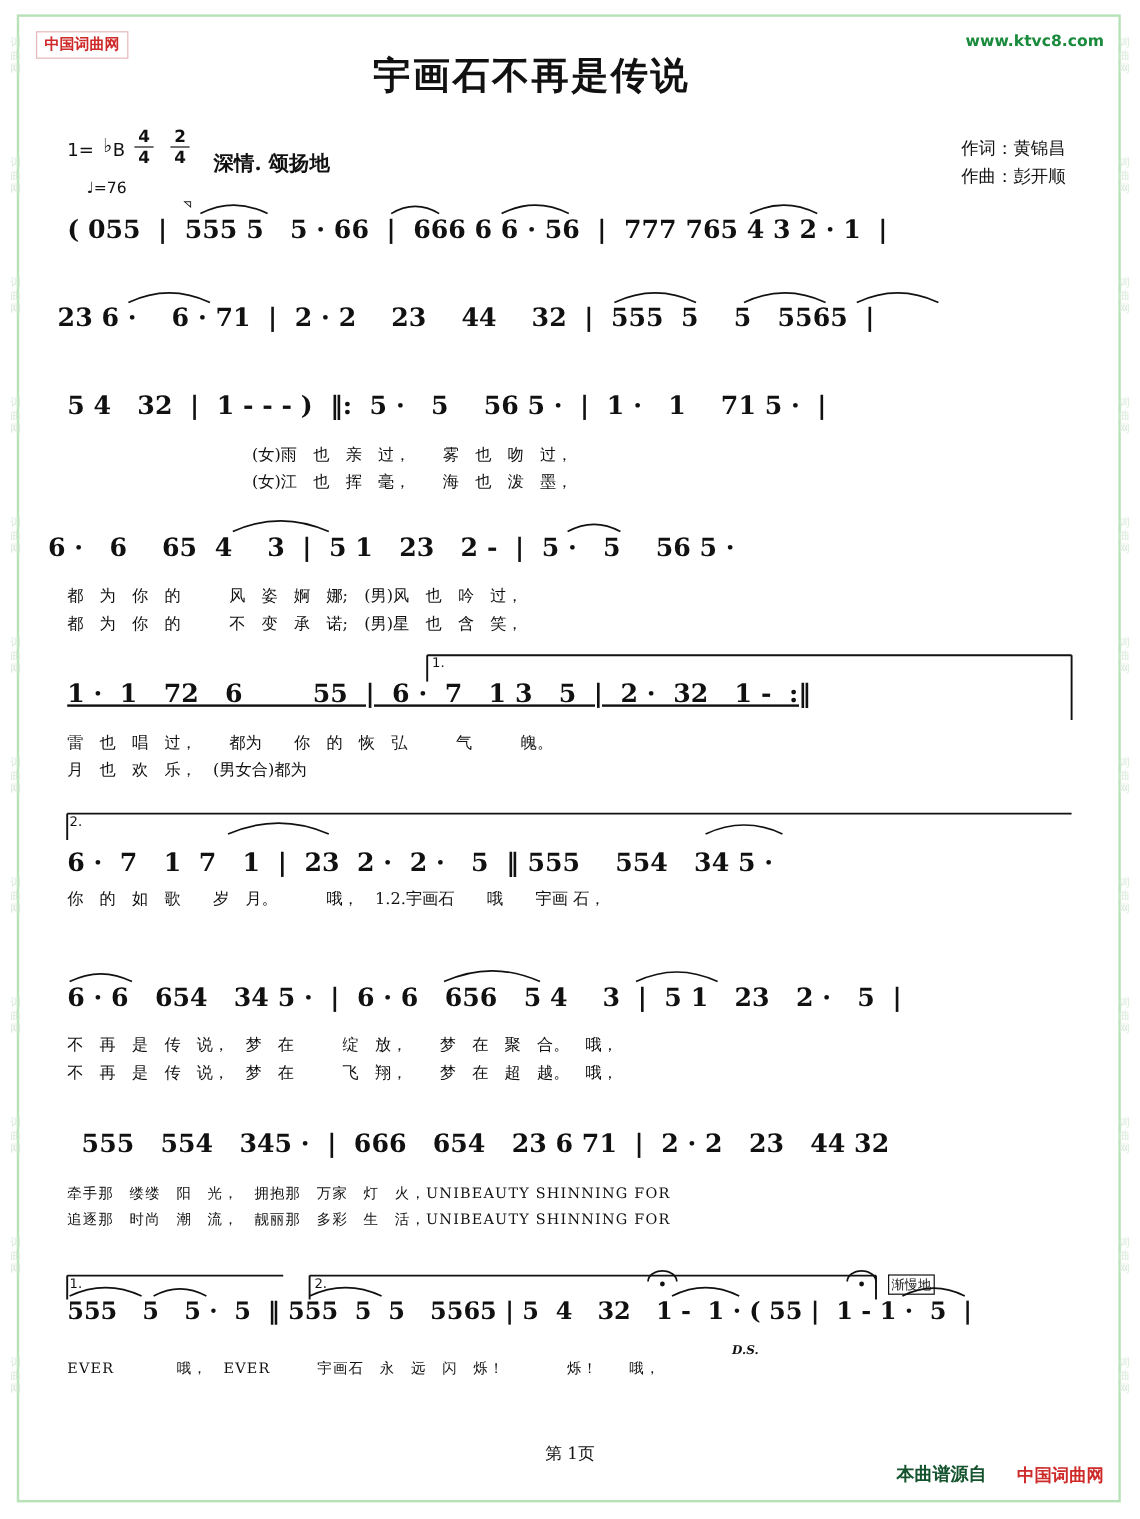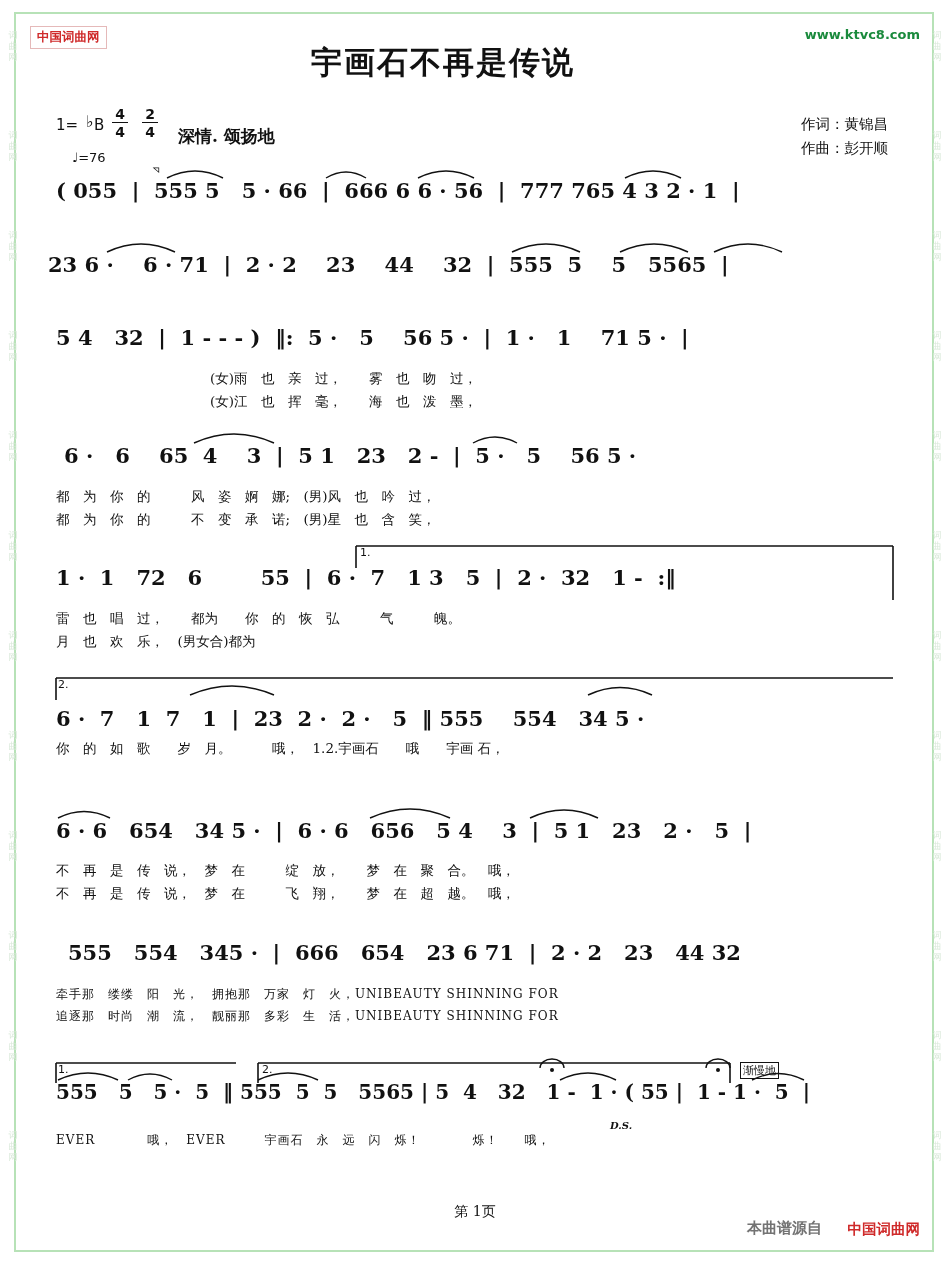--- a/index.html
+++ b/index.html
@@ -172,21 +172,21 @@
     text-align: center;
     font-size: 14px;
     font-family: "DejaVu Serif", serif;
     color: #111;
   }
   .footer-src {
     position: absolute;
     right: 128px;
     bottom: 28px;
     font-size: 15px;
-    color: #737373;
+    color: #14532d;
     font-family: "DejaVu Serif", serif;
     font-weight: bold;
   }
   .footer-site {
     position: absolute;
     right: 30px;
     bottom: 27px;
     font-size: 14.5px;
     color: #cf2a2a;
     font-family: "DejaVu Sans", sans-serif;
@@ -261,25 +261,25 @@
   <div class="segno">𝅐</div>
 
   <div class="notes" style="left:56px; top:178px;">( 055  |  555 5   5 · 66  |  666 6 6 · 56  |  777 765 4 3 2 · 1  |</div>
 
   <div class="notes" style="left:48px; top:252px;">23 6 ·    6 · 71  |  2 · 2    23    44    32  |  555  5    5   5565  |</div>
 
   <div class="notes" style="left:56px; top:325px;">5 4   32  |  1 - - - )  ‖:  5 ·   5    56 5 ·  |  1 ·   1    71 5 ·  |</div>
   <div class="lyric" style="left:210px; top:370px;">(女)雨　也　亲　过，　　雾　也　吻　过，</div>
   <div class="lyric" style="left:210px; top:393px;">(女)江　也　挥　毫，　　海　也　泼　墨，</div>
 
-  <div class="notes" style="left:64px; top:443px;">6 ·   6    65  4    3  |  5 1   23   2 -  |  5 ·   5    56 5 ·</div>
+  <div class="notes" style="left:40px; top:443px;">6 ·   6    65  4    3  |  5 1   23   2 -  |  5 ·   5    56 5 ·</div>
   <div class="lyric" style="left:56px; top:488px;">都　为　你　的　　　风　姿　婀　娜;　(男)风　也　吟　过，</div>
   <div class="lyric" style="left:56px; top:511px;">都　为　你　的　　　不　变　承　诺;　(男)星　也　含　笑，</div>
 
-  <div class="notes" style="left:56px; top:565px;">1 ·  1   72   6        55  |  6 ·  7   1 3   5  |  2 ·  32   1 -  :‖</div>
+  <div class="notes" style="left:56px; top:565px;text-decoration:underline;">1 ·  1   72   6        55  |  6 ·  7   1 3   5  |  2 ·  32   1 -  :‖</div>
   <div class="lyric" style="left:56px; top:610px;">雷　也　唱　过，　　都为　　你　的　恢　弘　　　气　　　魄。</div>
   <div class="lyric" style="left:56px; top:633px;">月　也　欢　乐，　(男女合)都为</div>
   <div class="ending" style="left:360px; top:546px;">1.</div>
 
   <div class="notes" style="left:56px; top:695px;margin-top:11px;">6 ·  7   1  7   1  |  23  2 ·  2 ·   5  ‖ 555    554   34 5 ·</div>
   <div class="lyric" style="left:56px; top:740px;">你　的　如　歌　　岁　月。　　　哦，　1.2.宇画石　　哦　　宇画 石，</div>
   <div class="ending" style="left:58px; top:678px;">2.</div>
 
   <div class="notes" style="left:56px; top:818px;">6 · 6   654   34 5 ·  |  6 · 6   656   5 4    3  |  5 1   23   2 ·   5  |</div>
   <div class="lyric" style="left:56px; top:885px;">不　再　是　传　说，　梦　在　　　飞　翔，　　梦　在　超　越。　哦，</div>

